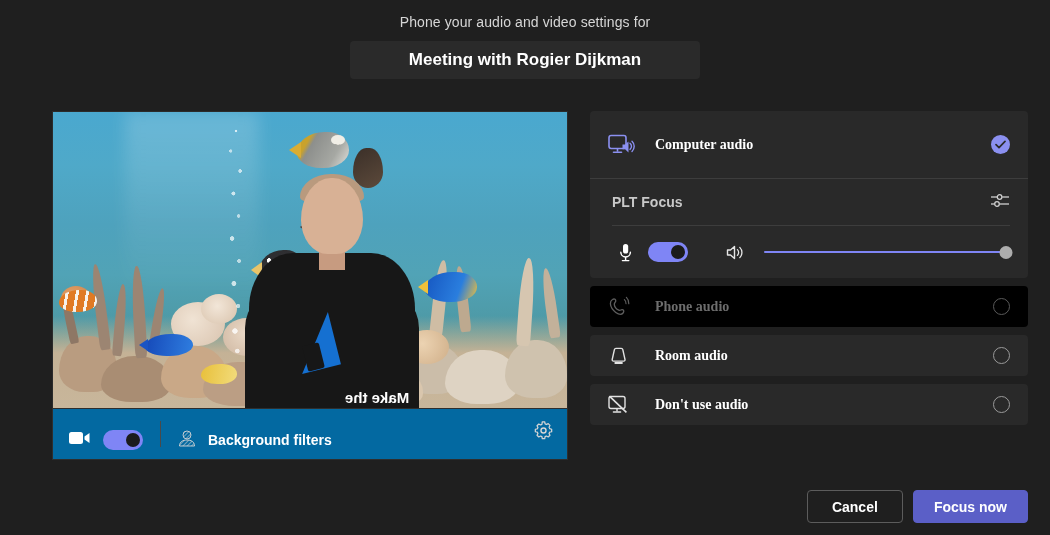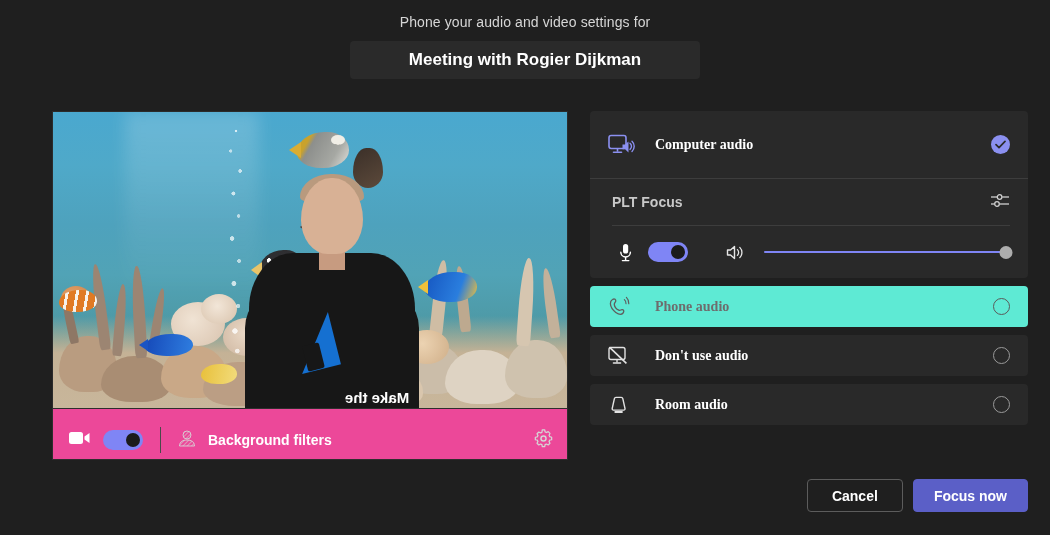--- a/index.html
+++ b/index.html
@@ -179,24 +179,23 @@
     color: #ffffff; font-size: 15px; font-weight: bold;
     transform: scaleX(-1);
     line-height: 17px;
     white-space: nowrap;
   }
 
   
   .video-bar {
     width: 516px;
     height: 52px;
-    background: #ec4899;
+    background: #0369a1;
     border: 1px solid #2e2e2e;
     display: flex;
-    align-items: center;
     padding: 12px 14px 0 16px;
   }
   .cam-group { display: flex; align-items: center; gap: 13px; }
   .bar-divider {
     width: 1px; height: 26px;
     background: #4a4a4a;
     margin: 0 16px 0 17px;
   }
   .bgf-group {
     display: flex; align-items: center; gap: 11px;
@@ -335,21 +334,21 @@
     width: 13px; height: 13px;
     border-radius: 50%;
     background: #adadad;
     transform: translateX(-50%);
   }
 
   
   .footer {
     position: absolute;
     right: 22px;
-    top: 479px;
+    top: 490px;
     display: flex;
     gap: 10px;
   }
   .btn {
     height: 33px;
     border-radius: 4px;
     font-size: 14px;
     font-weight: bold;
     display: flex;
     align-items: center;
@@ -562,61 +561,61 @@
           </span>
           <div class="slider">
             <div class="slider-track"></div>
             <div class="slider-fill" style="width:100%;"></div>
             <div class="slider-thumb" style="left:100%;"></div>
           </div>
         </div>
       </div>
     </div>
 
-    <div class="audio-card" style="background:#5eead4;">
+    <div class="audio-card" style="background:#000000;">
       <div class="opt-row disabled" style="height:41px;">
         <span class="opt-icon">
           <svg width="24" height="22" viewBox="0 0 24 22">
             <path d="M5.5 3.5 c2.2-1.4 3.6.4 3.2 1.8 c-.3 1.1-1.6 1.9-1.4 3.3 c.3 2.3 2.3 4.6 4.5 5.6 c1.3.6 2.1-.5 3.2-.6 c1.4-.1 2.6 1.6 1.1 3.4 c-1.6 1.9-4.6 1.4-7.3-.6 c-2.9-2.2-5.2-5.6-5.4-8.6 c-.1-1.8.6-3.4 2.1-4.3 z" fill="none" stroke="#5e5e5e" stroke-width="1.3"></path>
             <path d="M17.4 3.6 a5 5 0 0 1 1.6 4" fill="none" stroke="#5e5e5e" stroke-width="1.2" stroke-linecap="round"></path>
             <path d="M19.4 1.4 a8 8 0 0 1 2.4 6.3" fill="none" stroke="#5e5e5e" stroke-width="1.2" stroke-linecap="round"></path>
           </svg>
         </span>
         <span class="opt-label">Phone audio</span>
         <span class="radio dim"></span>
+      </div>
+    </div>
+
+    <div class="audio-card">
+      <div class="opt-row short">
+        <span class="opt-icon">
+          <svg width="24" height="22" viewBox="0 0 24 22">
+            <path d="M5.2 14.5 L7.4 4.6 a1.6 1.6 0 0 1 1.6-1.2 h5.2 a1.6 1.6 0 0 1 1.6 1.2 L18 14.5 a1.3 1.3 0 0 1-1.3 1.6 H6.5 a1.3 1.3 0 0 1-1.3-1.6 z" fill="none" stroke="#e2e2e2" stroke-width="1.4" stroke-linejoin="round"></path>
+            <rect x="7.4" y="17" width="8.4" height="2" rx="0.8" fill="#e2e2e2"></rect>
+          </svg>
+        </span>
+        <span class="opt-label">Room audio</span>
+        <span class="radio"></span>
       </div>
     </div>
 
     <div class="audio-card">
       <div class="opt-row short">
         <span class="opt-icon">
           <svg width="26" height="22" viewBox="0 0 26 22">
             <rect x="2" y="2.5" width="16" height="12" rx="2" fill="none" stroke="#e2e2e2" stroke-width="1.4"></rect>
             <path d="M10 14.5 v3" stroke="#e2e2e2" stroke-width="1.4"></path>
             <path d="M6.4 18 h7.2" stroke="#e2e2e2" stroke-width="1.4" stroke-linecap="round"></path>
             <line x1="2.4" y1="2.2" x2="19.4" y2="18.4" stroke="#e2e2e2" stroke-width="1.6"></line>
           </svg>
         </span>
         <span class="opt-label">Don't use audio</span>
         <span class="radio"></span>
       </div>
     </div>
 
-    <div class="audio-card">
-      <div class="opt-row short">
-        <span class="opt-icon">
-          <svg width="24" height="22" viewBox="0 0 24 22">
-            <path d="M5.2 14.5 L7.4 4.6 a1.6 1.6 0 0 1 1.6-1.2 h5.2 a1.6 1.6 0 0 1 1.6 1.2 L18 14.5 a1.3 1.3 0 0 1-1.3 1.6 H6.5 a1.3 1.3 0 0 1-1.3-1.6 z" fill="none" stroke="#e2e2e2" stroke-width="1.4" stroke-linejoin="round"></path>
-            <rect x="7.4" y="17" width="8.4" height="2" rx="0.8" fill="#e2e2e2"></rect>
-          </svg>
-        </span>
-        <span class="opt-label">Room audio</span>
-        <span class="radio"></span>
-      </div>
-    </div>
-
   </div>
 </div>
 
 <div class="footer">
   <div class="btn btn-cancel">Cancel</div>
   <div class="btn btn-join">Focus now</div>
 </div>
 
 </body></html>

